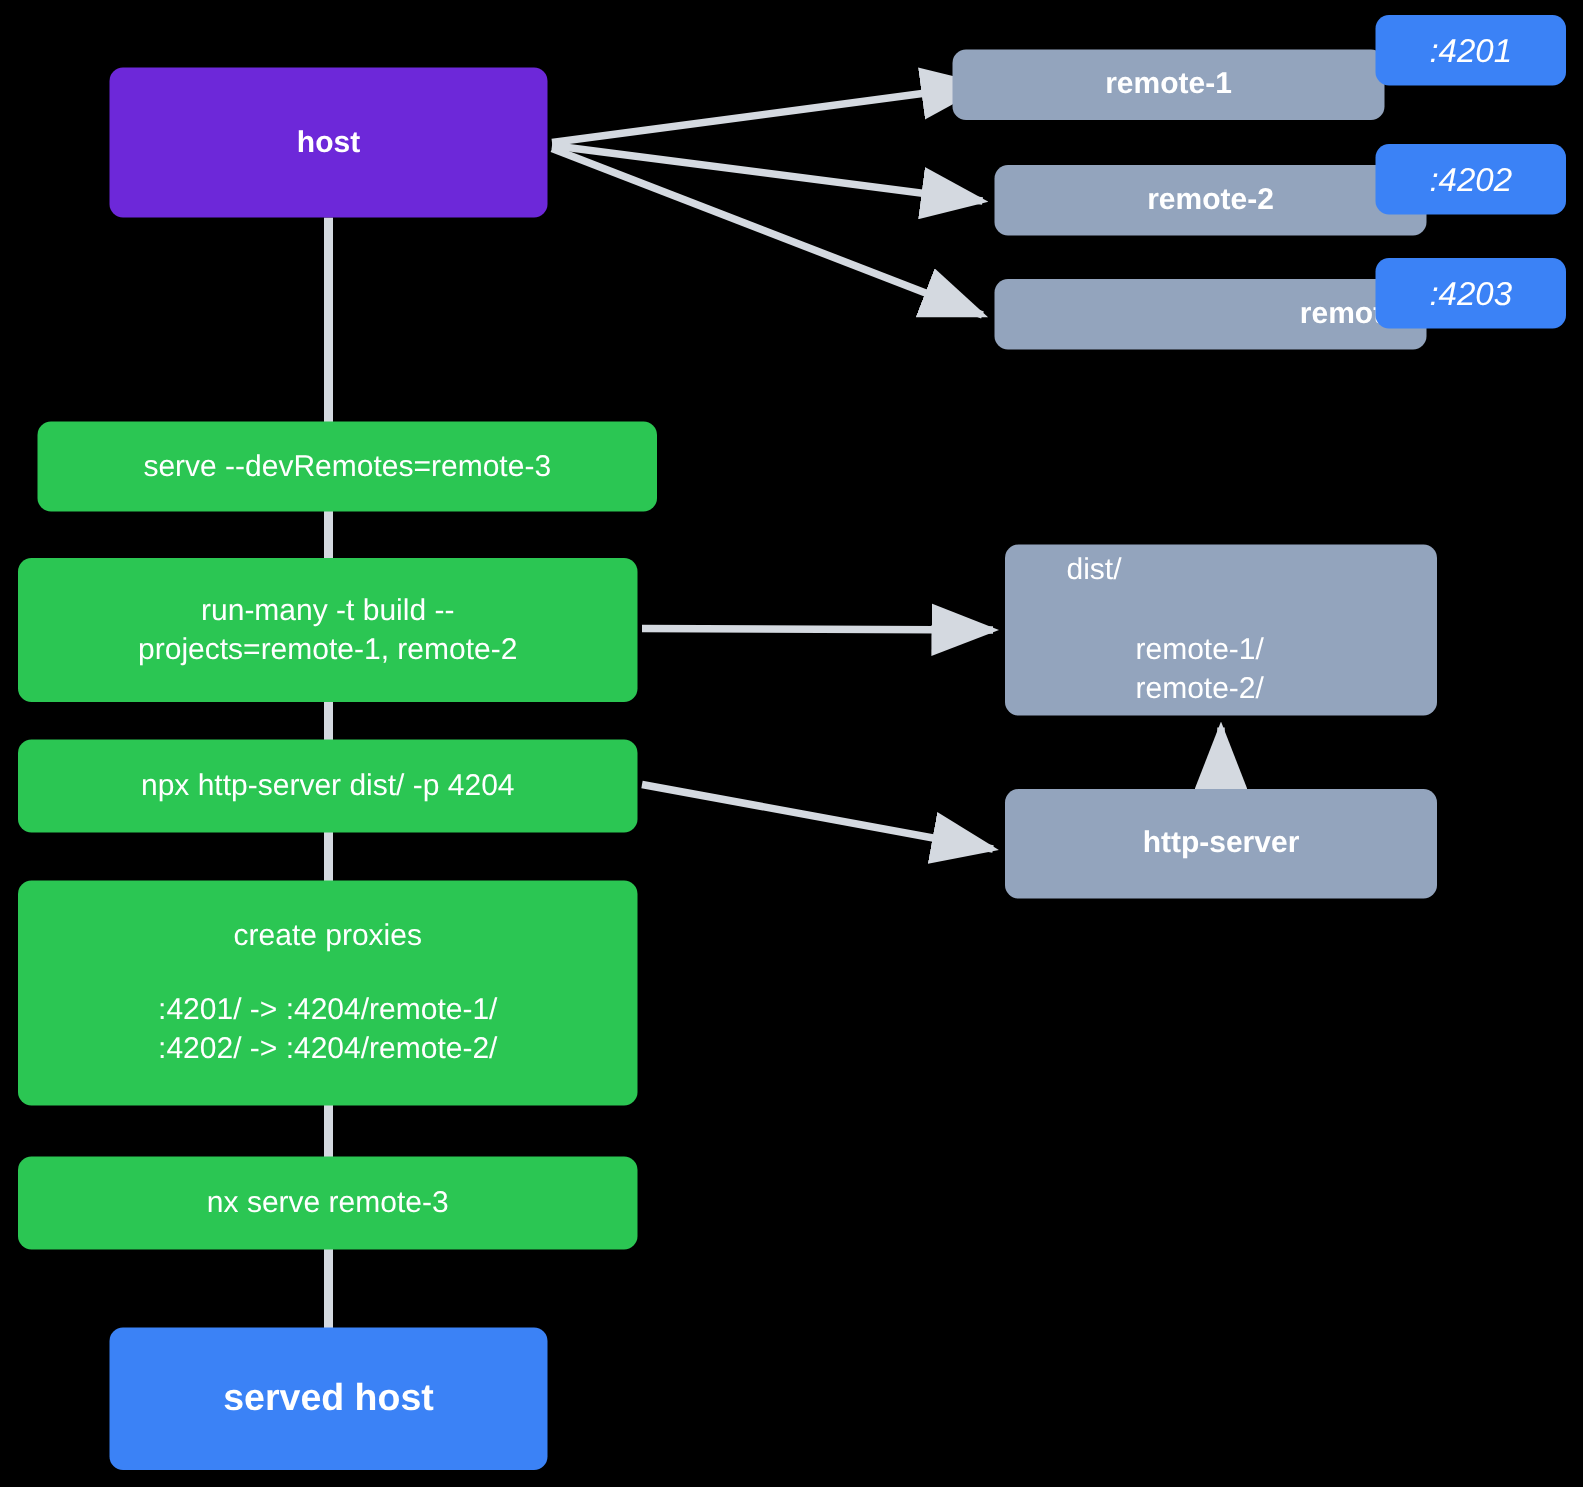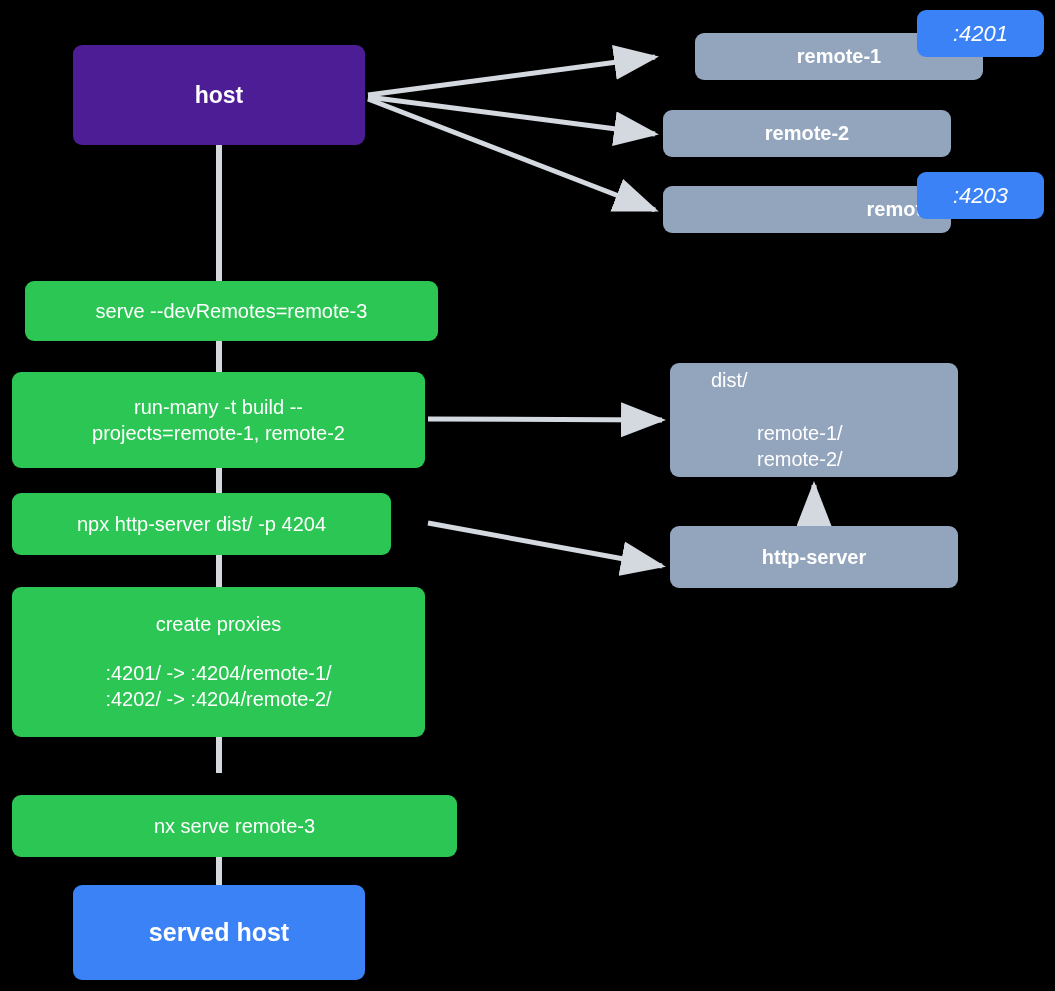--- a/index.html
+++ b/index.html
@@ -30,22 +30,22 @@
     color: #ffffff;
     line-height: 1.32;
     white-space: pre-line;
     z-index: 3;
   }
   .node.bold {
     font-weight: bold;
   }
   
   .n-host {
-    background: #4c1d95;
-    font-size: 23px;
+    background: #6d28d9;
+    font-size: 20px;
   }
   .n-served {
     background: #3b82f6;
     font-size: 25px;
   }
   .n-remote {
     background: #93a4bd;
     font-size: 20px;
   }
   .n-gray {
@@ -135,71 +135,74 @@
 
     <path d="M428,523 L662,566" stroke="#d4d9e0" stroke-width="5" fill="none" marker-end="url(#arrowhead)"></path>
 
     <path d="M814,524 L814,485" stroke="#d4d9e0" stroke-width="5" fill="none" marker-end="url(#arrowhead)"></path>
   </svg>
 
   <div class="node n-host bold" style="left:73px; top:45px; width:292px; height:100px;">
     <span>host</span>
   </div>
 
-  <div class="node n-remote bold" style="left:695px; top:33px; width:288px; height:47px;">
+  <div class="node n-remote bold" style="left:635px; top:33px; width:288px; height:47px;">
     <span>remote-1</span>
   </div>
   <div class="badge" style="left:917px; top:10px; width:127px; height:47px;">
     <span>:4201</span>
   </div>
 
   <div class="node n-remote bold" style="left:663px; top:110px; width:288px; height:47px;">
     <span>remote-2</span>
+  </div>
+  <div class="badge" style="left:917px; top:96px; width:127px; height:47px;">
+    <span>:4202</span>
   </div>
 
   <div class="node n-remote bold" style="left:663px; top:186px; width:288px; height:47px;justify-content:flex-end;">
     <span>remote-3</span>
   </div>
   <div class="badge" style="left:917px; top:172px; width:127px; height:47px;">
     <span>:4203</span>
   </div>
 
   <div class="node n-cmd" style="left:12px; top:281px; width:413px; height:60px;margin-left:13px;">
     <span>serve --devRemotes=remote-3</span>
   </div>
 
   <div class="node n-cmd" style="left:12px; top:372px; width:413px; height:96px;">
     <span>run-many -t build --
 projects=remote-1, remote-2</span>
   </div>
 
-  <div class="node n-cmd" style="left:12px; top:493px; width:379px; height:62px;">
+  <div class="node n-cmd" style="left:12px; top:493px; width:413px; height:62px;">
     <span>npx http-server dist/ -p 4204</span>
   </div>
 
   <div class="node n-cmd n-proxies" style="left:12px; top:587px; width:413px; height:150px;">
     <span class="title">create proxies</span>
     <span class="spacer"></span>
     <span class="maps">:4201/ -&gt; :4204/remote-1/
 :4202/ -&gt; :4204/remote-2/</span>
   </div>
 
-  <div class="node n-cmd" style="left:12px; top:771px; width:445px; height:62px;margin-top:24px;">
+  <div class="node n-cmd" style="left:12px; top:771px; width:413px; height:62px;">
     <span>nx serve remote-3</span>
   </div>
 
   <div class="node n-served bold" style="left:73px; top:885px; width:292px; height:95px;">
     <span>served host</span>
   </div>
 
   <div class="node n-gray n-dist" style="left:670px; top:363px; width:288px; height:114px;">
     <span>
       <span class="tree-root">dist/</span>
       <span class="tree-child">remote-1/
 remote-2/</span>
     </span>
   </div>
 
-  <div class="node n-gray bold" style="left:670px; top:526px; width:288px; height:62px;">
+  <div class="node n-gray bold" style="left:670px; top:526px; width:288px; height:73px;">
     <span>http-server</span>
   </div>
 
 </div>
 
 </body></html>

